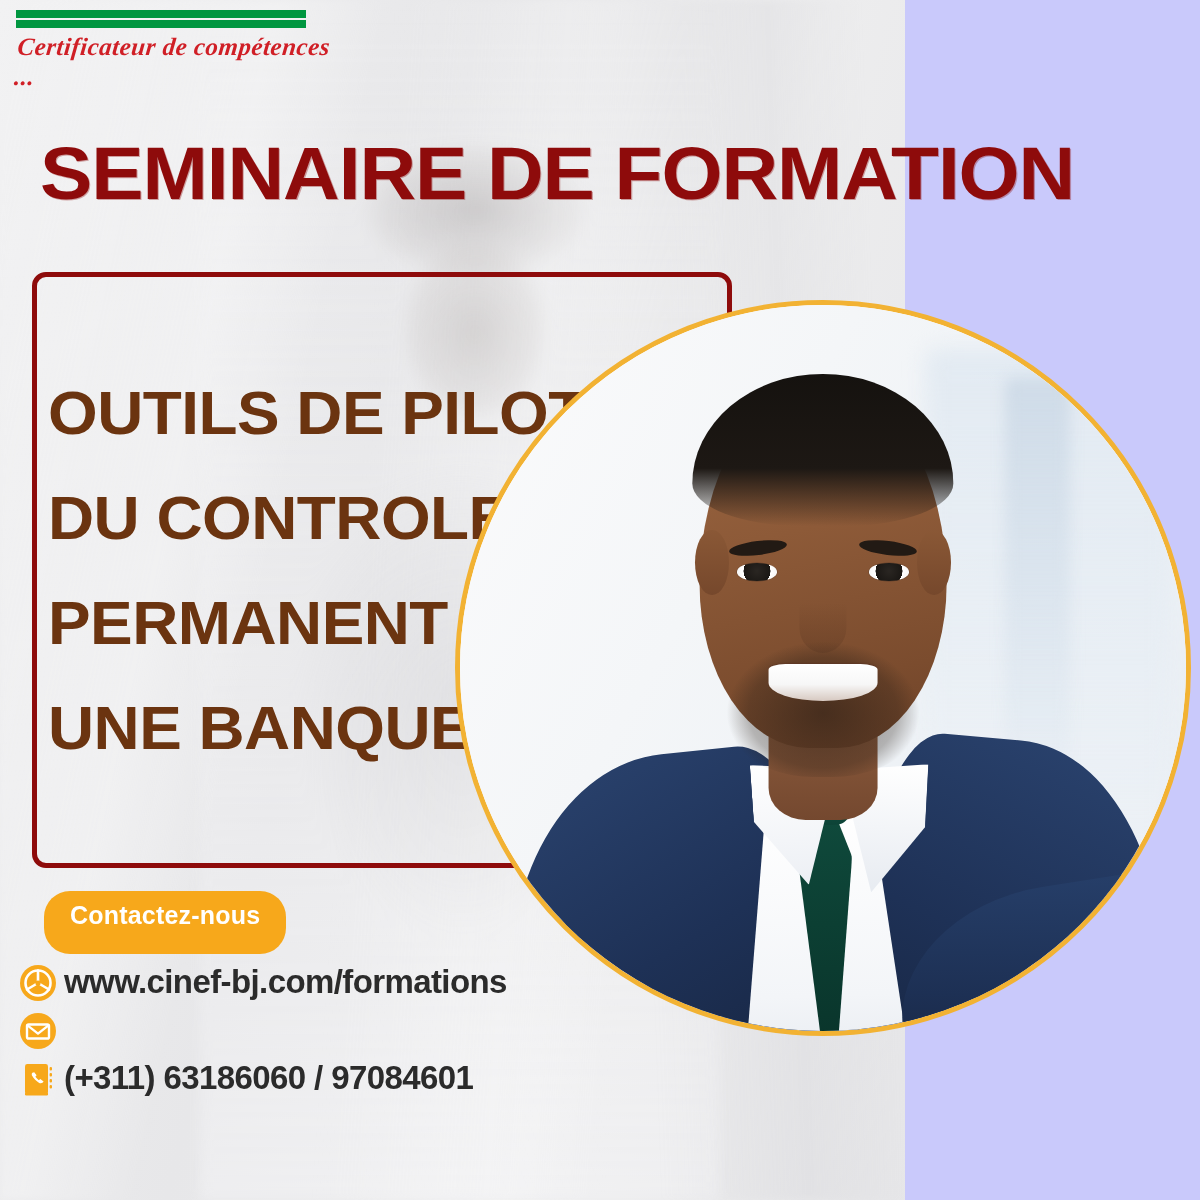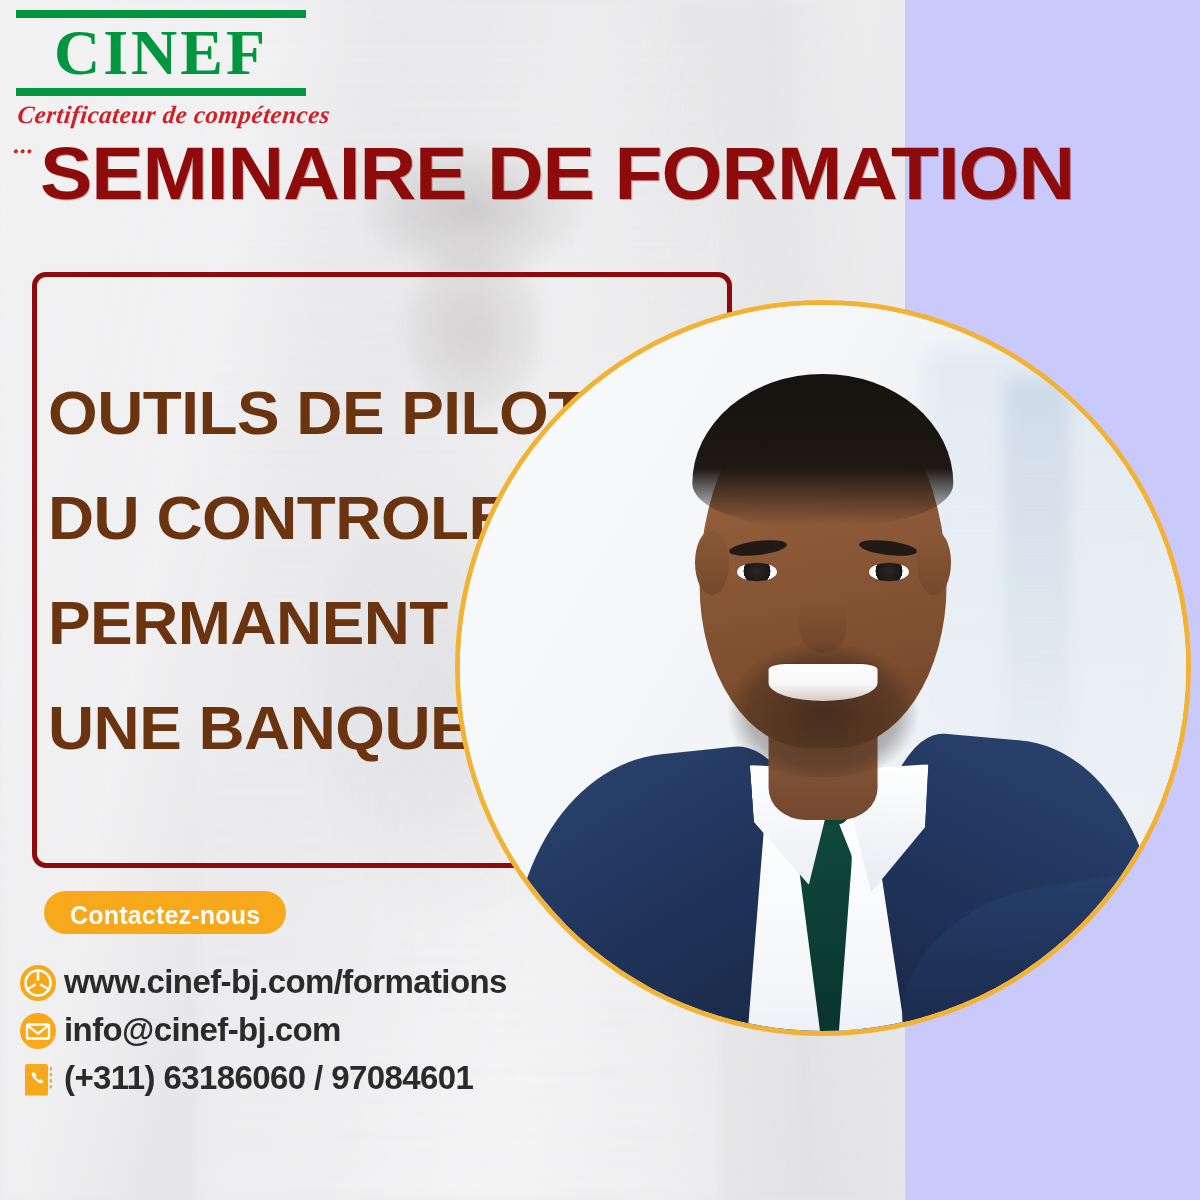--- a/index.html
+++ b/index.html
@@ -302,21 +302,21 @@
     width:11%; height:7%;
     background:linear-gradient(180deg,#96623f,#7d4f31);
     border-radius:42% 42% 34% 34%;
     transform:rotate(-14deg);
   }
 
   
   .contact-pill{
     position:absolute;
     left:44px; top:891px;
-    padding:10px 26px 4px 26px;
+    padding:10px 26px 24px 26px;
     background:#f7a81b;
     border-radius:26px;
     color:#ffffff;
     font-size:25px;
     font-weight:bold;
     letter-spacing:.2px;
   }
   .contact-list{
     position:absolute;
     left:18px; top:963px;
@@ -346,21 +346,20 @@
 
 <div class="poster">
 
   <div class="bg-base"></div>
   <div class="ghost"></div>
   <div class="ghost-streak"></div>
   <div class="panel-right"></div>
 
   <div class="logo">
     <div class="logo-bar top"></div>
-    <div class="logo-word">CINEF</div>
     <div class="logo-bar bot"></div>
     <div class="logo-tag">Certificateur de compétences ...</div>
   </div>
 
   <div class="headline-top">SEMINAIRE DE FORMATION</div>
 
   <div class="frame"></div>
 
   <div class="title-block">
     <div class="title-line">OUTILS DE PILOTAGE</div>
@@ -414,21 +413,20 @@
       </svg>
       <span class="c-text">www.cinef-bj.com/formations</span>
     </div>
 
     <div class="contact-row">
       <svg class="c-icon" viewBox="0 0 40 40">
         <circle cx="20" cy="20" r="18" fill="#f7a81b"></circle>
         <rect x="9" y="13.5" width="22" height="14" rx="1.6" fill="none" stroke="#ffffff" stroke-width="2.4"></rect>
         <path d="M9.8 14.6 L20 22.6 L30.2 14.6" fill="none" stroke="#ffffff" stroke-width="2.4" stroke-linecap="round" stroke-linejoin="round"></path>
       </svg>
-      <span class="c-text">info@cinef-bj.com</span>
     </div>
 
     <div class="contact-row">
       <svg class="c-icon" viewBox="0 0 40 40">
         <rect x="7" y="5" width="23" height="30" rx="2.4" fill="#f7a81b"></rect>
         <rect x="7" y="33" width="23" height="3.4" rx="1.2" fill="#f7a81b"></rect>
         <rect x="31.6" y="8" width="2.4" height="3.6" rx="1.1" fill="#f7a81b"></rect>
         <rect x="31.6" y="14" width="2.4" height="3.6" rx="1.1" fill="#f7a81b"></rect>
         <rect x="31.6" y="20" width="2.4" height="3.6" rx="1.1" fill="#f7a81b"></rect>
         <rect x="31.6" y="26" width="2.4" height="3.6" rx="1.1" fill="#f7a81b"></rect>

